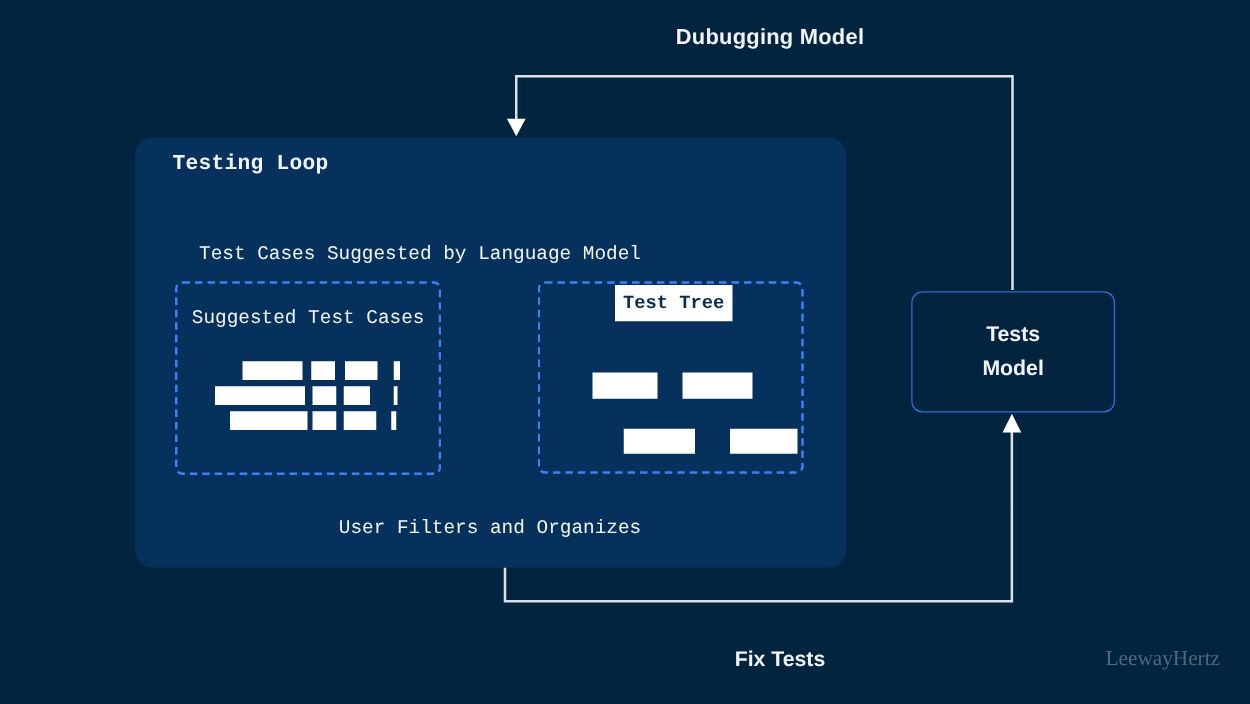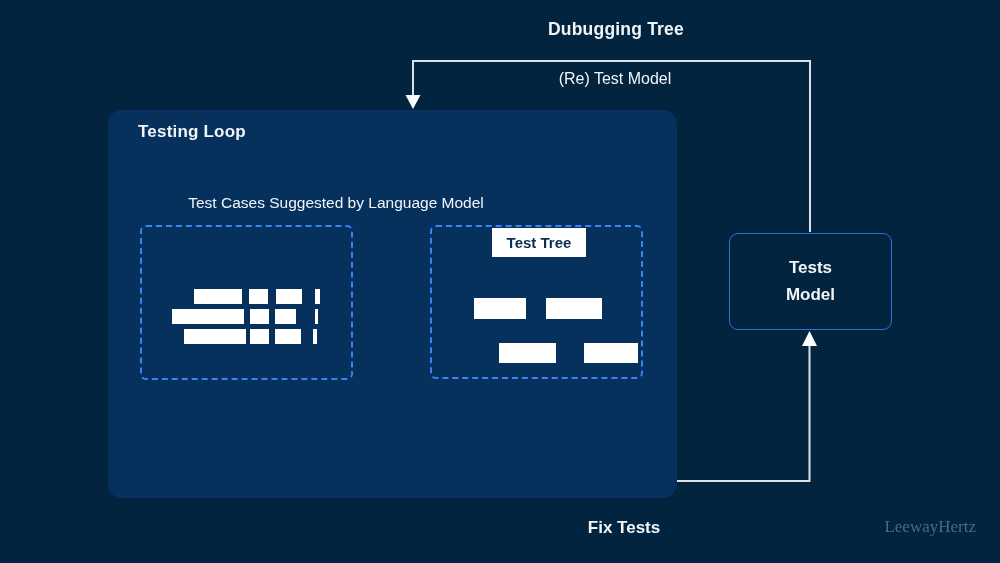--- a/index.html
+++ b/index.html
@@ -33,22 +33,22 @@
   .lines polyline{fill:none;stroke:var(--connector);stroke-width:2;}
   .lines line{stroke:var(--connector);stroke-width:1.6;}
   .lines polygon{fill:var(--arrowhead);}
   .txt{position:absolute;text-align:center;}
   .title-main{
     left:416px;top:19px;width:400px;
     font-size:17.5px;font-weight:bold;letter-spacing:.2px;
   }
   .lbl-retest{left:415px;top:70px;width:400px;font-size:16px;}
   .panel{
-    position:absolute;left:108px;top:110px;width:569px;height:388px;
-    background:var(--panel);border-radius:14px;
+    position:absolute;left:108px;top:110px;width:569px;height:344px;
+    background:var(--panel);border-radius:14px;font-family:Liberation Mono, monospace;
   }
   .panel-title{
     position:absolute;left:30px;top:12px;
     font-size:17px;font-weight:bold;letter-spacing:.2px;
   }
   .lbl-suggest{left:28px;top:52px;width:400px;font-size:15.5px;margin-top:32px;}
   .lbl-filters{left:134px;top:303px;width:300px;font-size:15.5px;}
   .dashed-box{
     position:absolute;top:115px;width:213px;
     border:2px dashed var(--dashed-border);
@@ -102,28 +102,28 @@
 
     <polyline points="404,454 404,481 809.5,481 809.5,345"></polyline>
     <polygon points="802,346 817,346 809.5,331"></polygon>
 
     <line x1="527" y1="268" x2="500" y2="297"></line>
     <line x1="540" y1="268" x2="571" y2="297"></line>
     <line x1="562" y1="318" x2="529" y2="342"></line>
     <line x1="580" y1="318" x2="606" y2="342"></line>
   </svg>
 
-  <div class="txt title-main">Dubugging Tree</div>
-  <div class="txt lbl-retest">(Re) Test Model</div>
+  <div class="txt title-main">Dubugging Model</div>
 
   <div class="panel">
     <div class="panel-title">Testing Loop</div>
     <div class="txt lbl-suggest">Test Cases Suggested by Language Model</div>
 
     <div class="dashed-box box-left">
+      <div class="box-title">Suggested Test Cases</div>
 
       <div class="bar" style="left:52px;top:62px;width:48px;height:15px;"></div>
       <div class="bar" style="left:107px;top:62px;width:19px;height:15px;"></div>
       <div class="bar" style="left:134px;top:62px;width:26px;height:15px;"></div>
       <div class="bar" style="left:173px;top:62px;width:5px;height:15px;"></div>
       <div class="bar" style="left:30px;top:82px;width:72px;height:15px;"></div>
       <div class="bar" style="left:108px;top:82px;width:19px;height:15px;"></div>
       <div class="bar" style="left:133px;top:82px;width:21px;height:15px;"></div>
       <div class="bar" style="left:173px;top:82px;width:3px;height:15px;"></div>
       <div class="bar" style="left:42px;top:102px;width:62px;height:15px;"></div>
@@ -133,20 +133,21 @@
     </div>
 
     <div class="dashed-box box-right">
       <div class="tree-label">Test Tree</div>
       <div class="bar" style="left:42px;top:71px;width:52px;height:21px;"></div>
       <div class="bar" style="left:114px;top:71px;width:56px;height:21px;"></div>
       <div class="bar" style="left:67px;top:116px;width:57px;height:20px;"></div>
       <div class="bar" style="left:152px;top:116px;width:54px;height:20px;"></div>
     </div>
 
+    <div class="txt lbl-filters">User Filters and Organizes</div>
   </div>
 
   <div class="target-box">
     <div class="target-label">Tests
 Model</div>
   </div>
 
   <div class="txt lbl-fixtests">Fix Tests</div>
 
   <div class="watermark">LeewayHertz</div>

